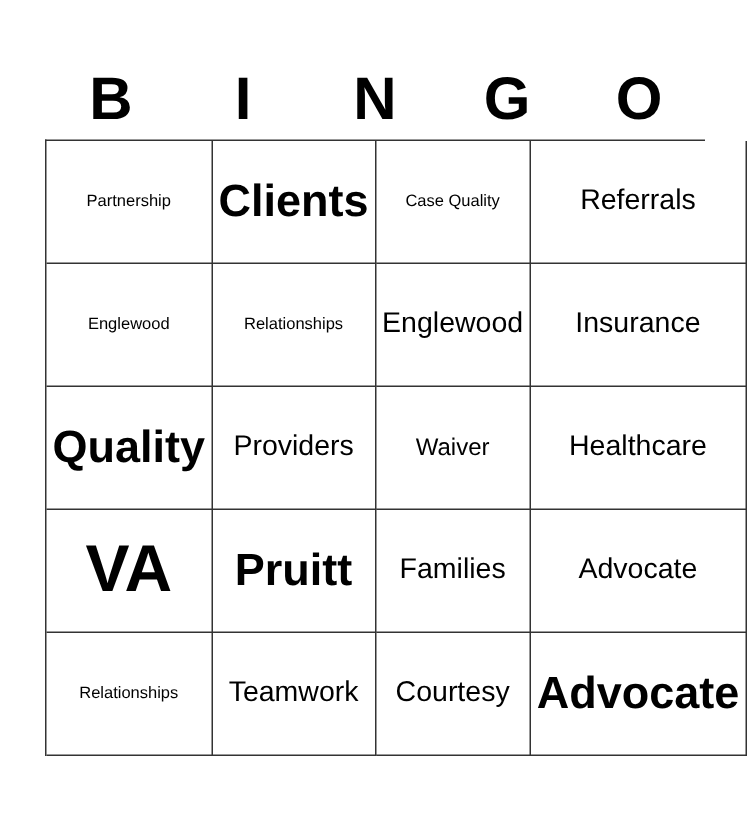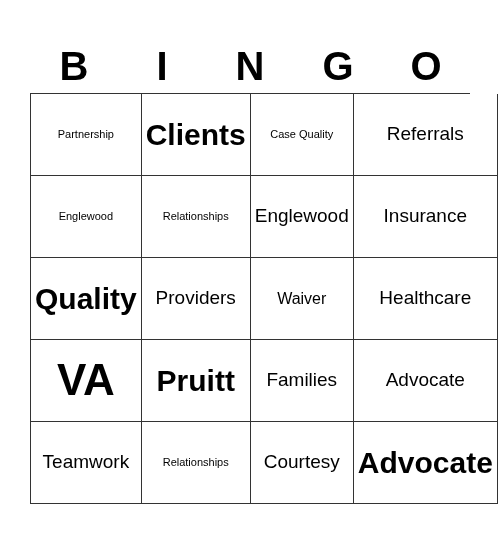--- a/index.html
+++ b/index.html
@@ -109,24 +109,24 @@
       <div class="bingo-cell">
         <span class="size-xlarge bold">Pruitt</span>
       </div>
       <div class="bingo-cell">
         <span class="size-medium">Families</span>
       </div>
       <div class="bingo-cell">
         <span class="size-medium">Advocate</span>
       </div>
       <div class="bingo-cell">
-        <span class="size-medium">Teamwork</span>
+        <span class="size-small">Relationships</span>
       </div>
       <div class="bingo-cell">
-        <span class="size-small">Relationships</span>
+        <span class="size-medium">Teamwork</span>
       </div>
       <div class="bingo-cell">
         <span class="size-medium">Courtesy</span>
       </div>
       <div class="bingo-cell">
         <span class="size-xlarge bold">Advocate</span>
       </div>
     </div>
 </div>
 

